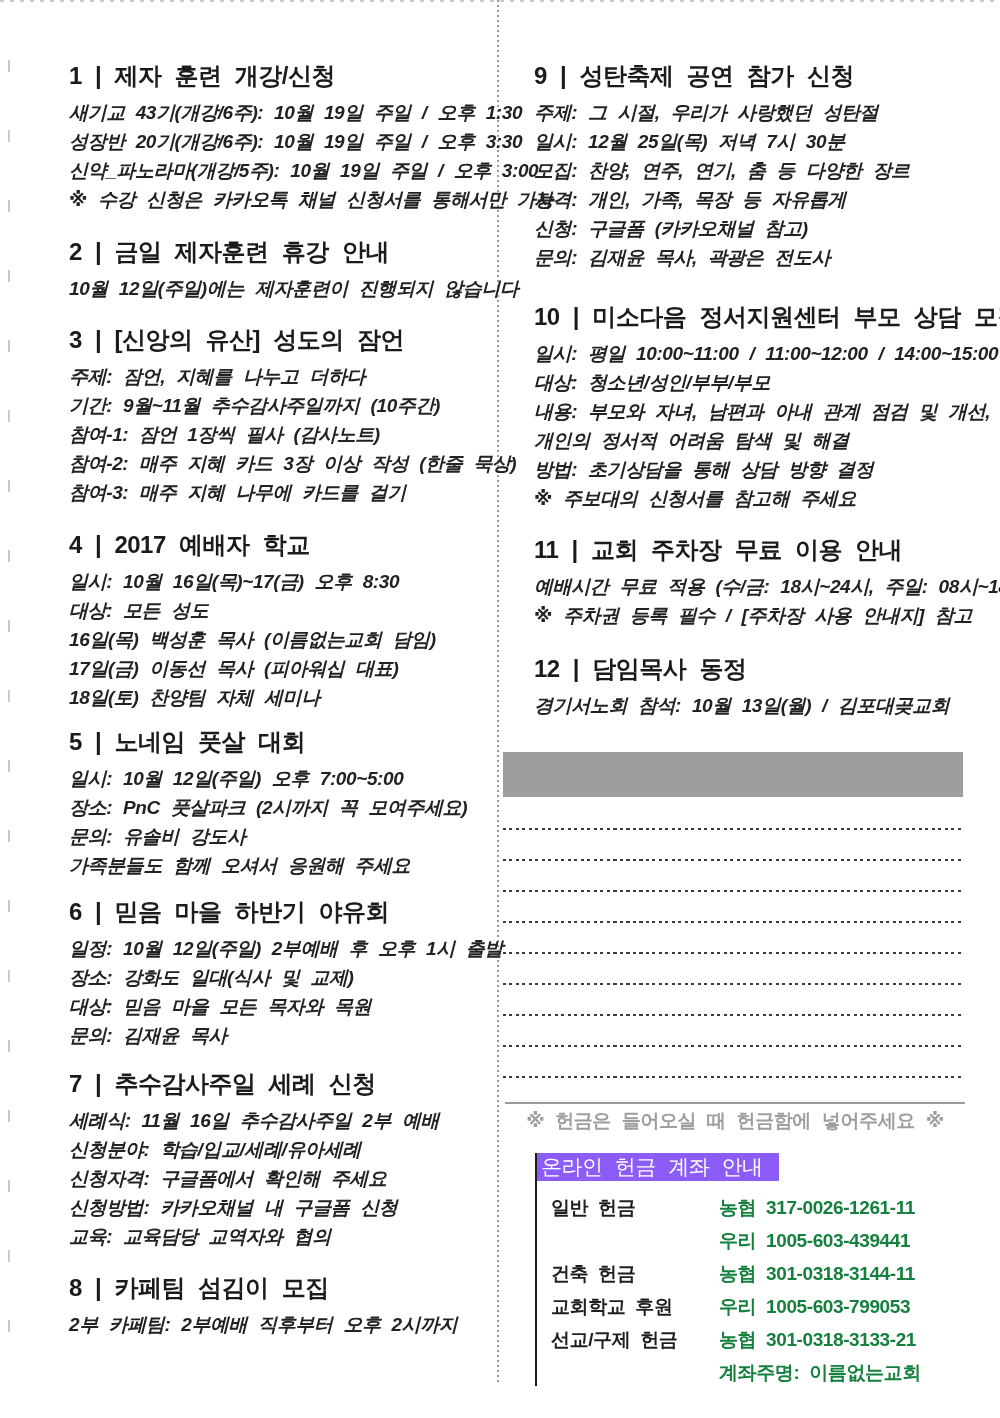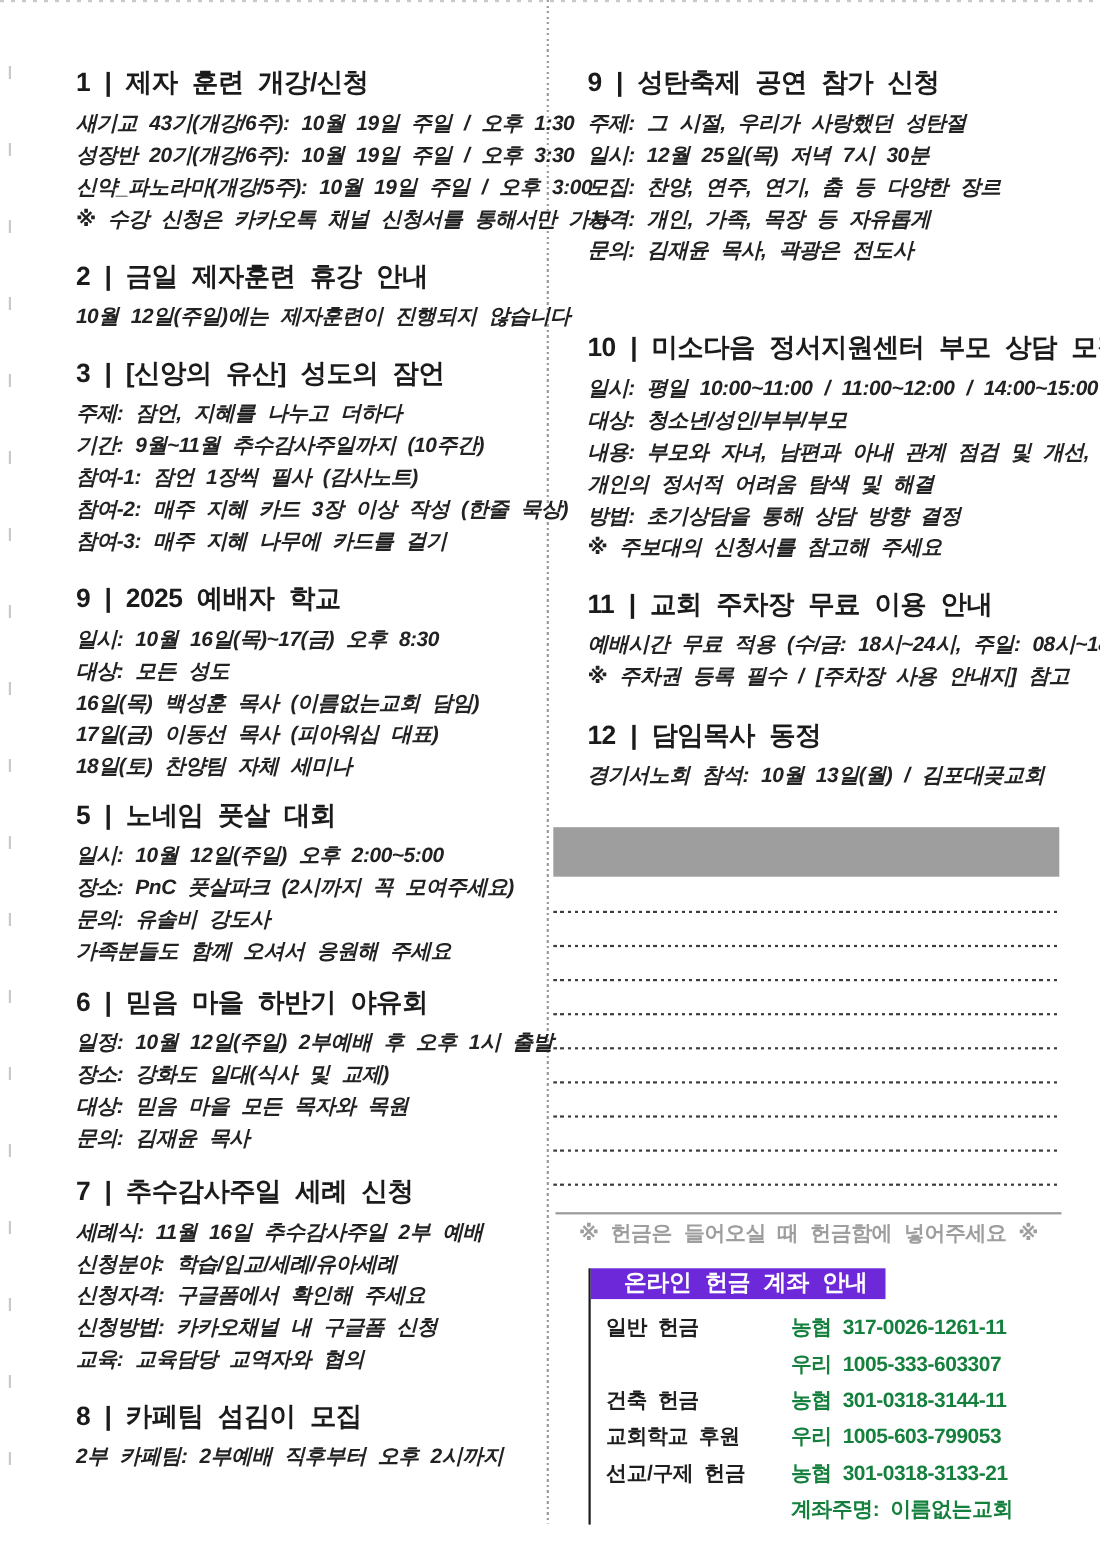--- a/index.html
+++ b/index.html
@@ -26,22 +26,22 @@
   
   .gray-bar{position:absolute;left:503px;top:752px;width:460px;height:45px;background:#9e9e9e;}
   .ruled{position:absolute;left:503px;width:460px;height:2px;
     background:repeating-linear-gradient(90deg,#3c3c3c 0 3px,transparent 3px 6.5px);}
   .solid-line{position:absolute;left:505px;top:1102px;width:460px;height:2px;background:#9a9a9a;}
   .offering-note{position:absolute;left:505px;top:1108px;width:460px;text-align:center;
     font-size:19px;font-weight:700;color:#9e9e9e;letter-spacing:-0.4px;word-spacing:6px;}
   
   .acct{position:absolute;left:535px;top:1153px;width:430px;height:233px;
     border-left:2px solid #1b1b1b;}
-  .acct-title{display:inline-block;background:#6d28d9;color:#ffffff;font-size:21px;
-    font-weight:700;line-height:27px;padding:0 16px 1px 30px;letter-spacing:-0.5px;word-spacing:7px;
+  .acct-title{display:inline-block;background:#8b5cf6;color:#ffffff;font-size:21px;
+    font-weight:400;line-height:27px;padding:0 16px 1px 4px;letter-spacing:-0.5px;word-spacing:7px;
     white-space:nowrap;}
   .acct-rows{margin-top:10px;}
   .acct-row{display:flex;line-height:33px;font-size:19px;font-weight:700;
     letter-spacing:-0.4px;word-spacing:5px;white-space:nowrap;}
   .acct-label{width:168px;margin-left:14px;color:#1e1e1e;flex:0 0 auto;}
   .acct-value{color:#15803d;}
 </style>
 </head>
 <body>
 
@@ -73,34 +73,34 @@
     <div class="body">
       <p>주제: 잠언, 지혜를 나누고 더하다</p>
       <p>기간: 9월~11월 추수감사주일까지 (10주간)</p>
       <p>참여-1: 잠언 1장씩 필사 (감사노트)</p>
       <p>참여-2: 매주 지혜 카드 3장 이상 작성 (한줄 묵상)</p>
       <p>참여-3: 매주 지혜 나무에 카드를 걸기</p>
     </div>
   </section>
 
   <section class="sec" style="left:45px;top:531px">
-    <h2 class="t">9 | 2025 예배자 학교</h2>
+    <h2 class="t">4 | 2017 예배자 학교</h2>
     <div class="body">
       <p>일시: 10월 16일(목)~17(금) 오후 8:30</p>
       <p>대상: 모든 성도</p>
       <p>16일(목) 백성훈 목사 (이름없는교회 담임)</p>
       <p>17일(금) 이동선 목사 (피아워십 대표)</p>
       <p>18일(토) 찬양팀 자체 세미나</p>
     </div>
   </section>
 
   <section class="sec" style="left:45px;top:728px">
     <h2 class="t">5 | 노네임 풋살 대회</h2>
     <div class="body">
-      <p>일시: 10월 12일(주일) 오후 2:00~5:00</p>
+      <p>일시: 10월 12일(주일) 오후 7:00~5:00</p>
       <p>장소: PnC 풋살파크 (2시까지 꼭 모여주세요)</p>
       <p>문의: 유솔비 강도사</p>
       <p>가족분들도 함께 오셔서 응원해 주세요</p>
     </div>
   </section>
 
   <section class="sec" style="left:45px;top:898px">
     <h2 class="t">6 | 믿음 마을 하반기 야유회</h2>
     <div class="body">
       <p>일정: 10월 12일(주일) 2부예배 후 오후 1시 출발</p>
@@ -128,20 +128,21 @@
     </div>
   </section>
 
   <section class="sec" style="left:510px;top:62px">
     <h2 class="t">9 | 성탄축제 공연 참가 신청</h2>
     <div class="body">
       <p>주제: 그 시절, 우리가 사랑했던 성탄절</p>
       <p>일시: 12월 25일(목) 저녁 7시 30분</p>
       <p>모집: 찬양, 연주, 연기, 춤 등 다양한 장르</p>
       <p>자격: 개인, 가족, 목장 등 자유롭게</p>
+      <p>신청: 구글폼 (카카오채널 참고)</p>
       <p>문의: 김재윤 목사, 곽광은 전도사</p>
     </div>
   </section>
 
   <section class="sec" style="left:510px;top:303px">
     <h2 class="t">10 | 미소다음 정서지원센터 부모 상담 모집</h2>
     <div class="body">
       <p>일시: 평일 10:00~11:00 / 11:00~12:00 / 14:00~15:00</p>
       <p>대상: 청소년/성인/부부/부모</p>
       <p>내용: 부모와 자녀, 남편과 아내 관계 점검 및 개선,</p>
@@ -182,21 +183,21 @@
 
   <div class="acct">
     <div class="acct-title">온라인 헌금 계좌 안내</div>
     <div class="acct-rows">
       <div class="acct-row">
         <span class="acct-label">일반 헌금</span>
         <span class="acct-value">농협 317-0026-1261-11</span>
       </div>
       <div class="acct-row">
         <span class="acct-label"></span>
-        <span class="acct-value">우리 1005-333-603307</span>
+        <span class="acct-value">우리 1005-603-439441</span>
       </div>
       <div class="acct-row">
         <span class="acct-label">건축 헌금</span>
         <span class="acct-value">농협 301-0318-3144-11</span>
       </div>
       <div class="acct-row">
         <span class="acct-label">교회학교 후원</span>
         <span class="acct-value">우리 1005-603-799053</span>
       </div>
       <div class="acct-row">

